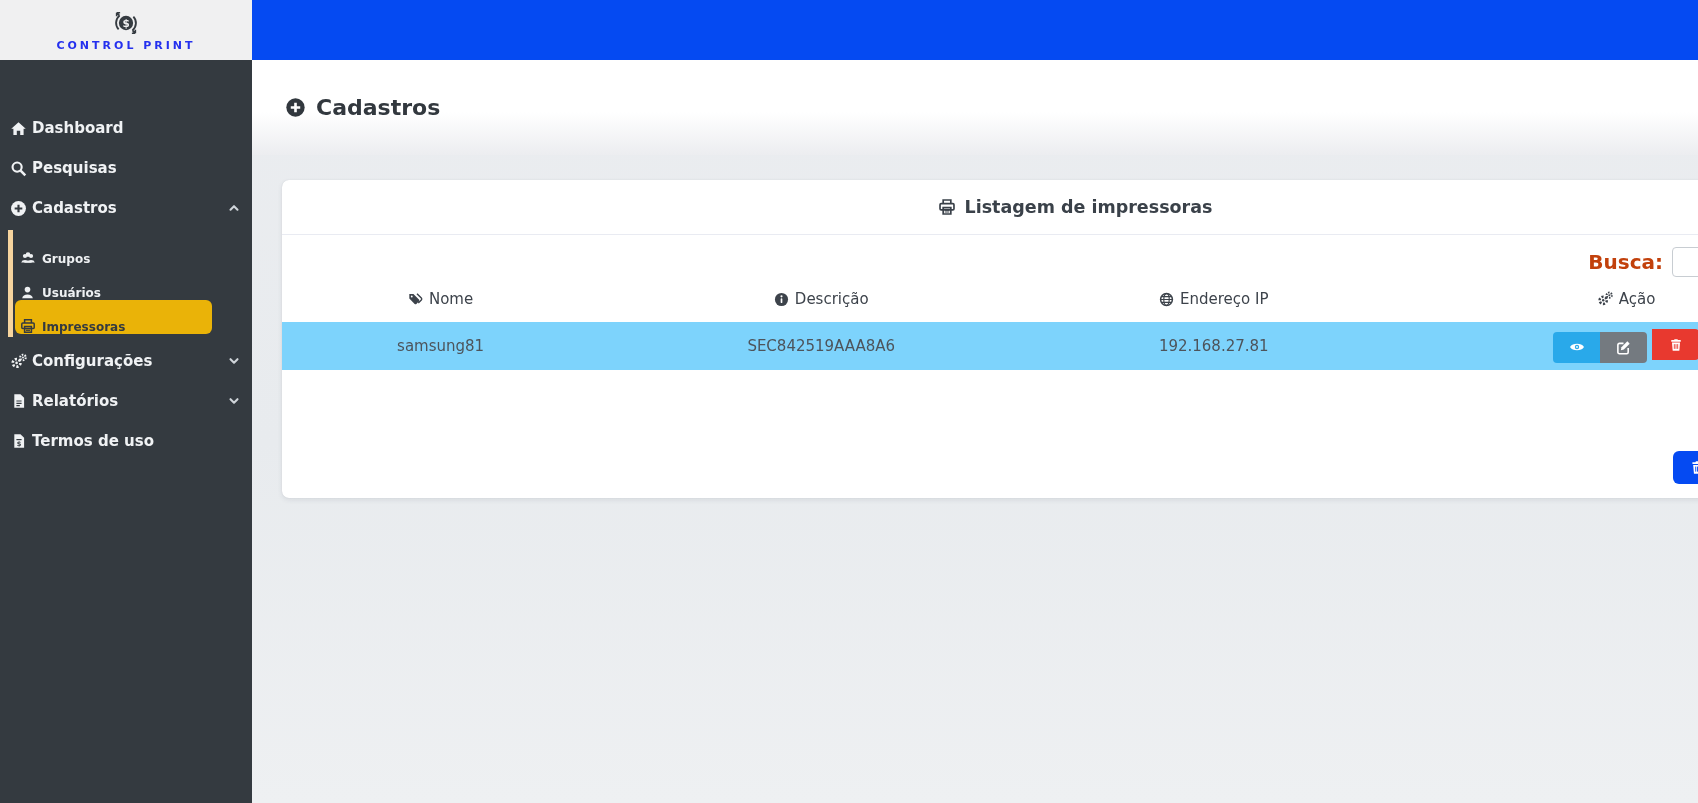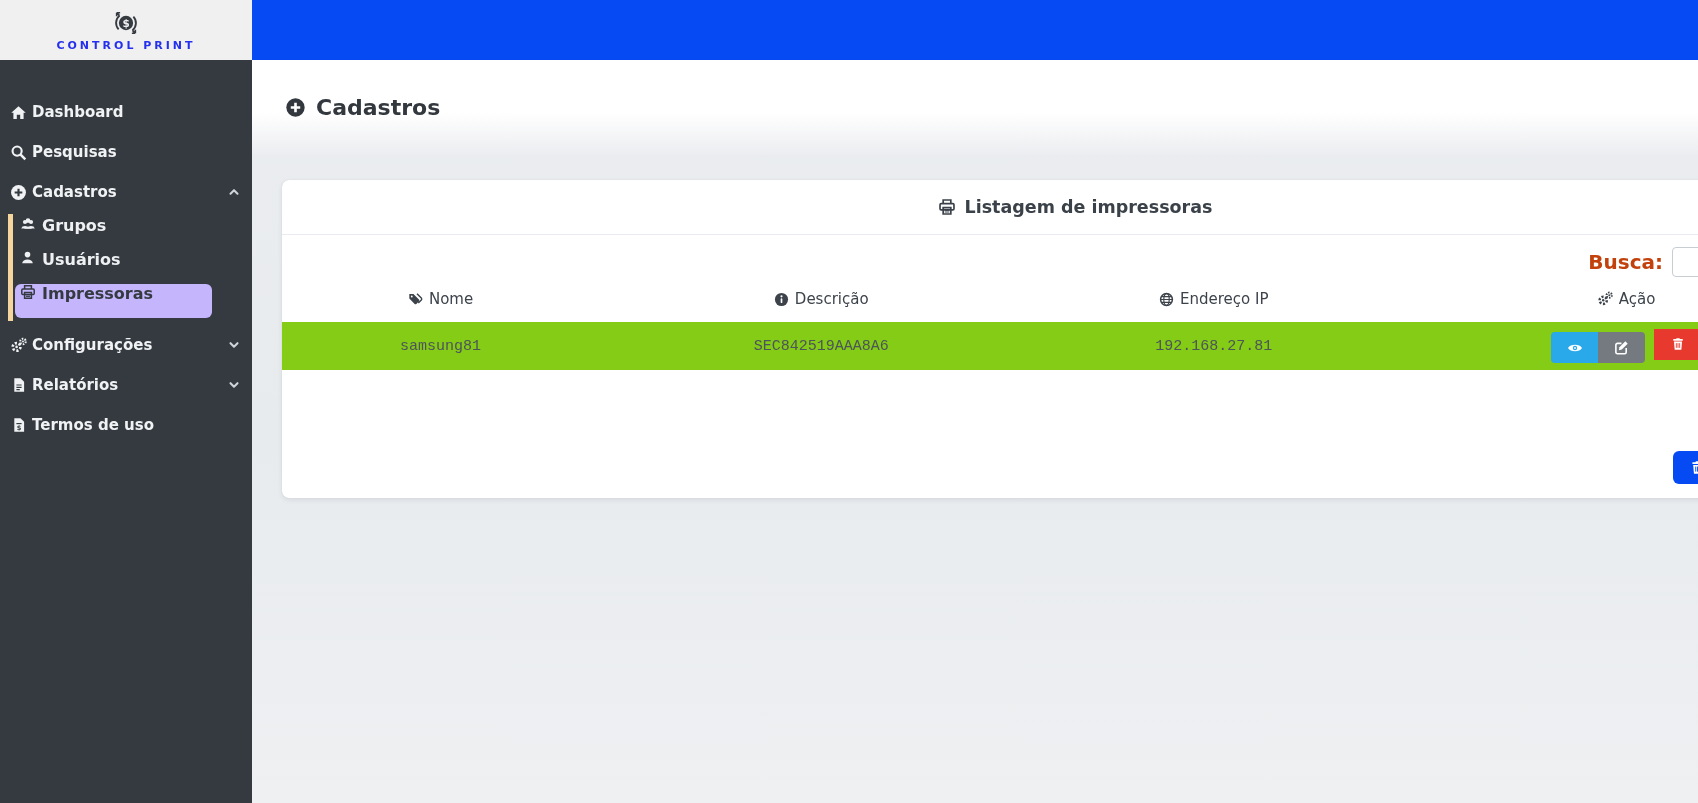--- a/index.html
+++ b/index.html
@@ -12,36 +12,36 @@
 
   
   .sidebar { width:252px; flex:0 0 252px; background:#343a40; display:flex; flex-direction:column; z-index:3; }
   .brand {
     height:60px; background:#f0f0f1; display:flex; flex-direction:column;
     align-items:center; justify-content:center; gap:1px; cursor:pointer;
   }
   .brand-name {
     color:#2430ee; font-size:11px; font-weight:bold; letter-spacing:3px; white-space:nowrap;
   }
-  .nav { padding-top:32px; }
+  .nav { padding-top:4px;margin-top:44px; }
   .nav-item {
     height:40px; display:flex; align-items:center; padding:0 34px 0 9px;
     color:#f0f2f4; font-size:15px; font-weight:600; cursor:pointer; white-space:nowrap;
   }
   .nav-icon { width:19px; margin-right:4px; display:flex; align-items:center; justify-content:center; flex:0 0 19px; }
   .nav-icon svg { display:block; }
   .chevron { margin-left:auto; margin-right:-22px; color:#cfd4d9; display:flex; }
   .submenu { margin:2px 0 4px 8px; border-left:5px solid #f6d49e; padding:2px 0 3px 0; }
   .sub-item {
-    height:34px; display:flex; align-items:flex-start; margin:0 40px 0 2px;
-    padding-left:4px; border-radius:6px; color:#eef0f2; font-size:16px; font-weight:600;
+    height:34px; display:flex; align-items:flex-end; margin:0 40px 0 2px;
+    padding-left:4px; border-radius:6px; color:#eef0f2; font-size:12px; font-weight:600;
     cursor:pointer; white-space:nowrap;
   }
   .sub-item .nav-icon { width:17px; flex-basis:17px; margin-right:6px; }
-  .sub-item.active { background:#c4b5fd; color:#343a40; }
+  .sub-item.active { background:#eab308; color:#343a40; }
   .sidebar { --ring-bg:#343a40; }
   .sub-item.active { --ring-bg:#e2e4e6; }
 
   
   .main { flex:1 1 auto; min-width:0; position:relative;
     background:linear-gradient(180deg,#ebedf0 0%,#e8ebee 55%,#eef0f2 100%);
   }
   .topbar { height:60px; background:#054af2; }
   .content-header {
     height:95px; display:flex; align-items:center; gap:10px; padding-left:33px;
@@ -66,21 +66,21 @@
   }
   .search-label { font-size:20px; font-weight:bold; color:#c2410c; }
   .search-input {
     width:182px; height:30px; border:1px solid #c8cdd2; border-radius:4px;
     background:#fff; padding:0 8px; font-size:14px; color:#444; outline:none;
   }
   table { width:100%; border-collapse:collapse; table-layout:fixed; }
   col.c1{width:20%} col.c2{width:28%} col.c3{width:21.5%} col.c4{width:30.5%}
   th { padding:6px 0 11px; font-size:15px; font-weight:normal; color:#3d434b; text-align:center; }
   .th-inner { display:inline-flex; align-items:center; gap:6px; }
-  td { height:48px; background:#84cc16; text-align:center; font-size:15px; color:#4d545b;font-family:Liberation Mono, monospace; }
+  td { height:48px; background:#7dd3fc; text-align:center; font-size:15px; color:#4d545b; }
 
   .btn-group { display:inline-flex; vertical-align:middle; }
   .row-btn {
     width:47px; height:31px; border:none; display:inline-flex; align-items:center;
     justify-content:center; cursor:pointer; padding:0;
   }
   .row-btn:first-child { border-radius:4px 0 0 4px; }
   .row-btn:last-child  { border-radius:0 4px 4px 0; }
   .btn-view   { background:#29a9ea; --hole:#29a9ea; }
   .btn-edit   { background:#747a80; --hole:#747a80; }

